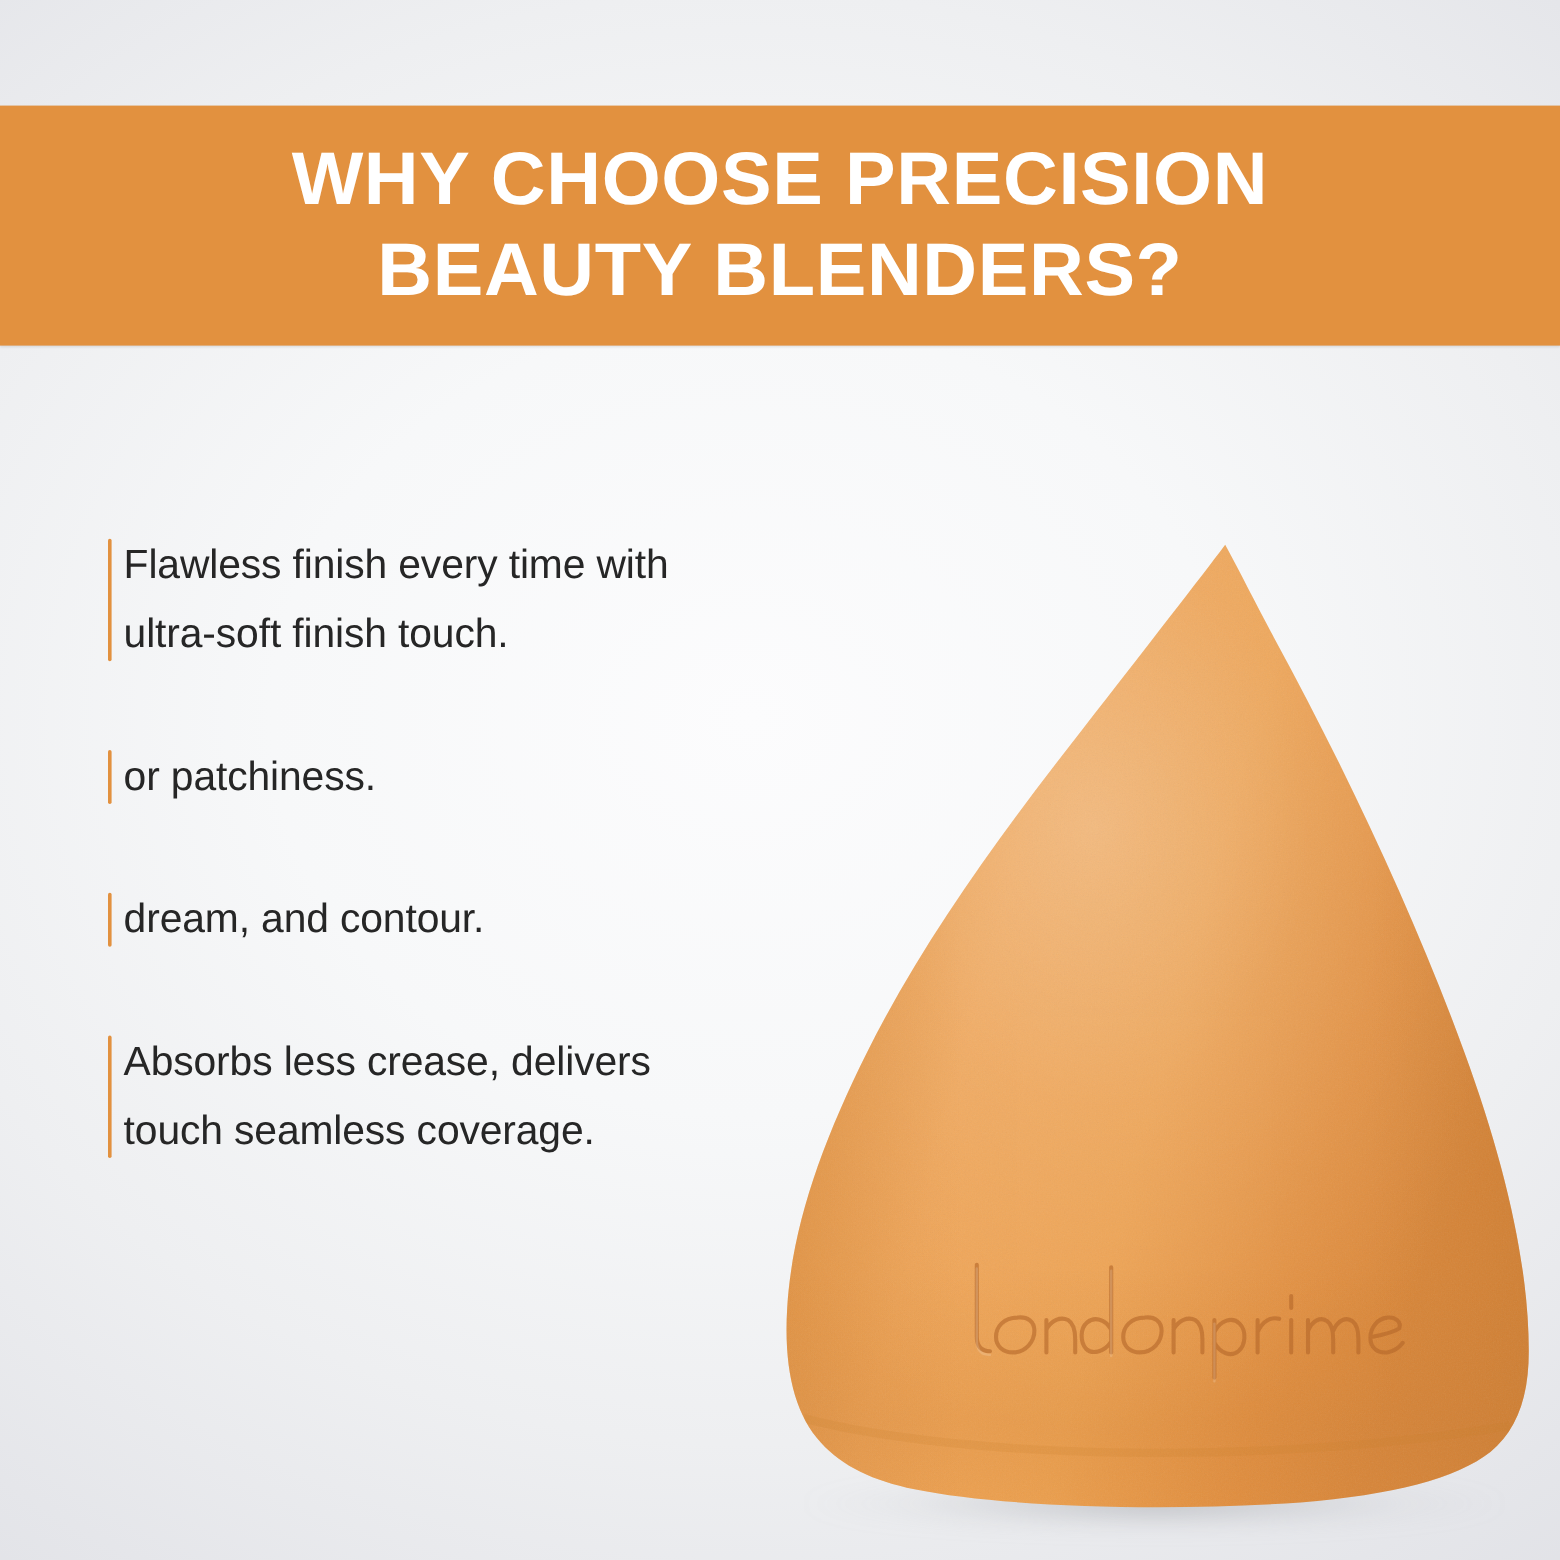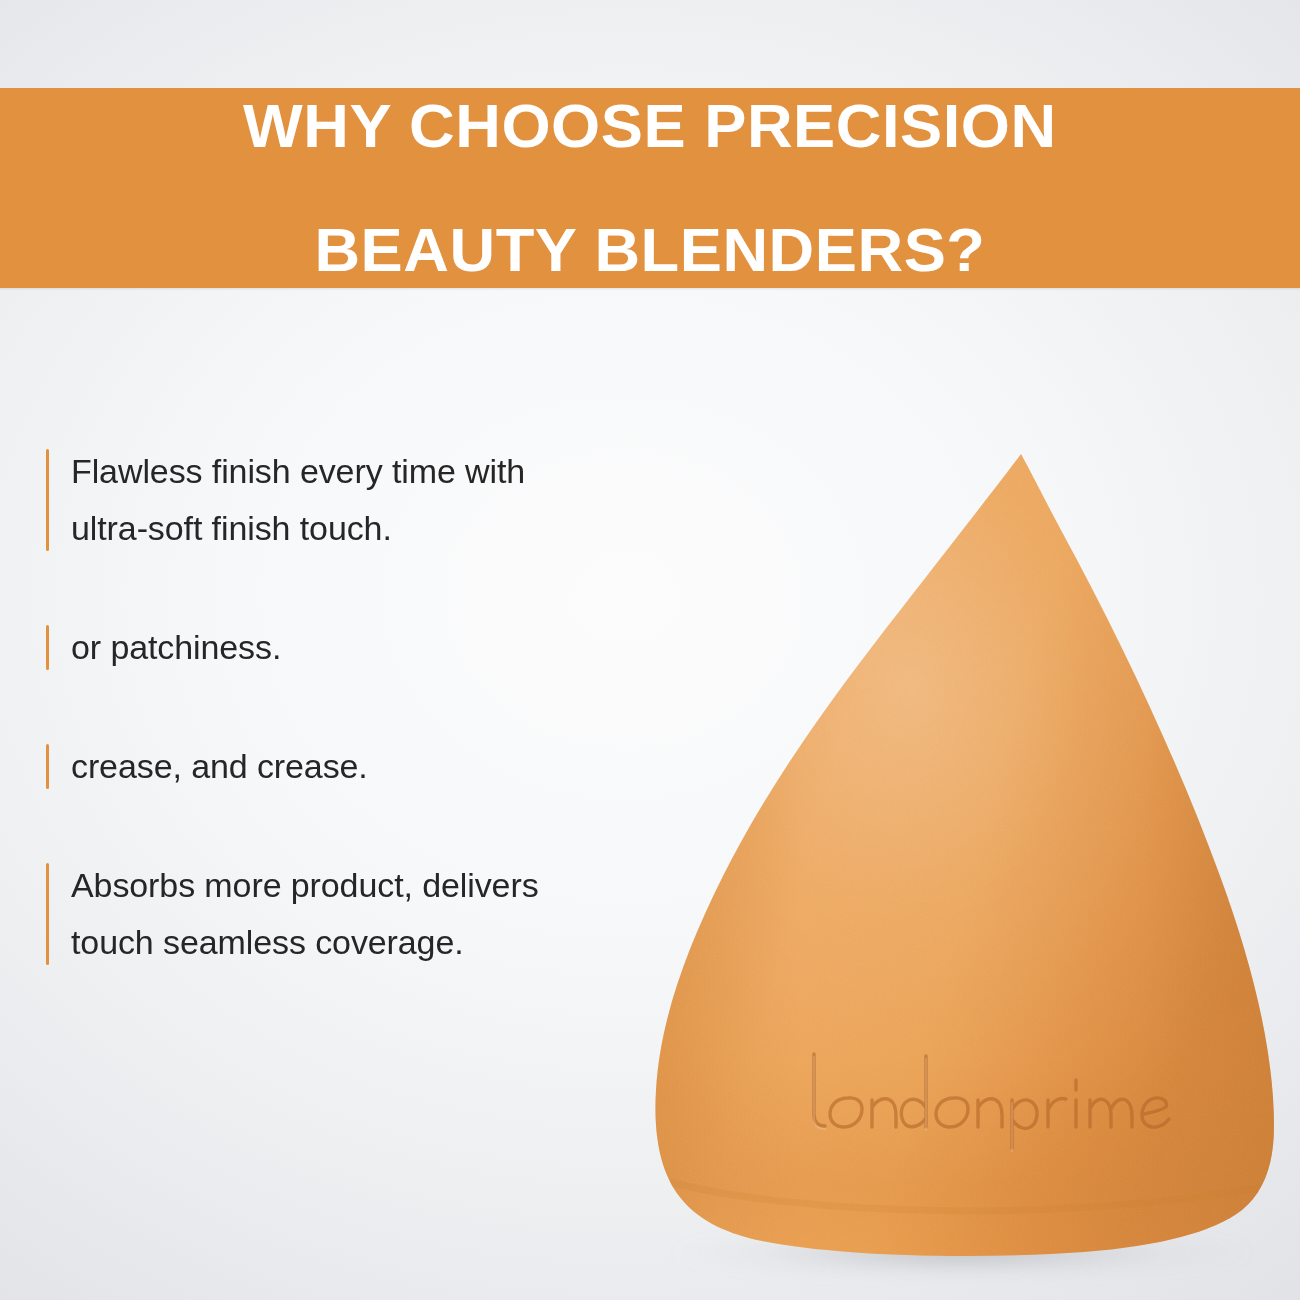--- a/index.html
+++ b/index.html
@@ -32,21 +32,21 @@
   #banner {
     position: absolute;
     left: 0;
     top: 88px;
     width: 1300px;
     height: 200px;
     background: #e2913f;
     display: flex;
     flex-direction: column;
     align-items: center;
-    justify-content: space-between;
+    justify-content: center;
     box-shadow: 0 1px 2px rgba(0,0,0,0.10);
   }
   .banner-line {
     color: #ffffff;
     font-family: "Liberation Sans", sans-serif;
     font-weight: 700;
     font-size: 62px;
     line-height: 76px;
     letter-spacing: 0.5px;
     text-align: center;
@@ -56,22 +56,23 @@
 
   
   #bullets {
     position: absolute;
     left: 46px;
     top: 443px;
     width: 620px;
   }
   .bullet {
     position: relative;
-    padding-left: 25px;
+    padding-left: 13px;
     margin-bottom: 62px;
+    margin-left: 44px;
   }
   .bullet:last-child { margin-bottom: 0; }
   .bullet-rule {
     position: absolute;
     left: 0;
     top: 6px;
     bottom: 6px;
     width: 3px;
     background: #e2913f;
     border-radius: 2px;
@@ -138,26 +139,26 @@
       <div class="bullet-text">ultra-soft finish touch.</div>
     </div>
 
     <div class="bullet">
       <div class="bullet-rule"></div>
       <div class="bullet-text">or patchiness.</div>
     </div>
 
     <div class="bullet">
       <div class="bullet-rule"></div>
-      <div class="bullet-text">crease, and crease.</div>
-    </div>
-
-    <div class="bullet">
-      <div class="bullet-rule"></div>
-      <div class="bullet-text">Absorbs more product, delivers</div>
+      <div class="bullet-text">dream, and contour.</div>
+    </div>
+
+    <div class="bullet">
+      <div class="bullet-rule"></div>
+      <div class="bullet-text">Absorbs less crease, delivers</div>
       <div class="bullet-text">touch seamless coverage.</div>
     </div>
 
   </div>
 
   <div id="sponge-wrap">
 
     <div id="sponge-shadow"></div>
 
     <svg id="sponge-svg" width="645" height="830" viewBox="0 0 645 830">

